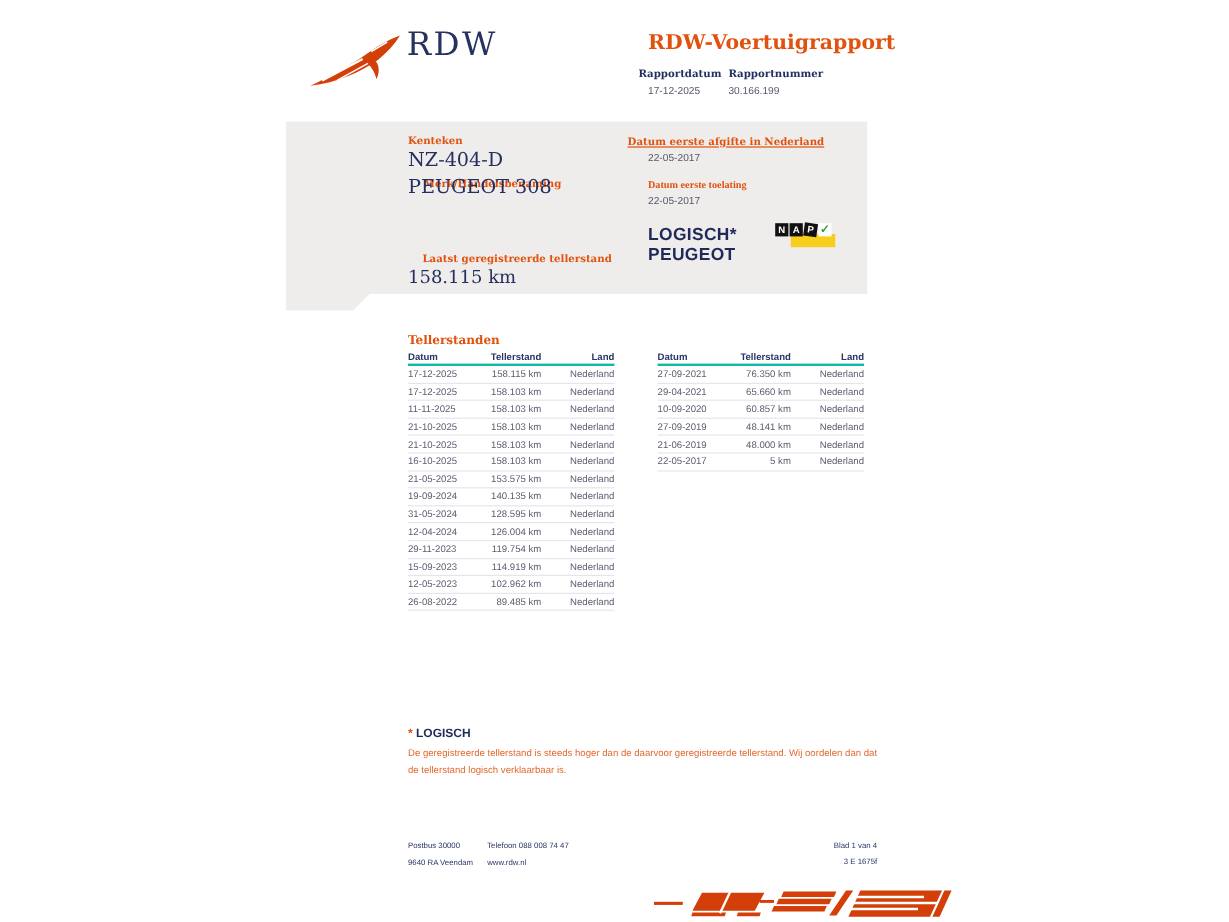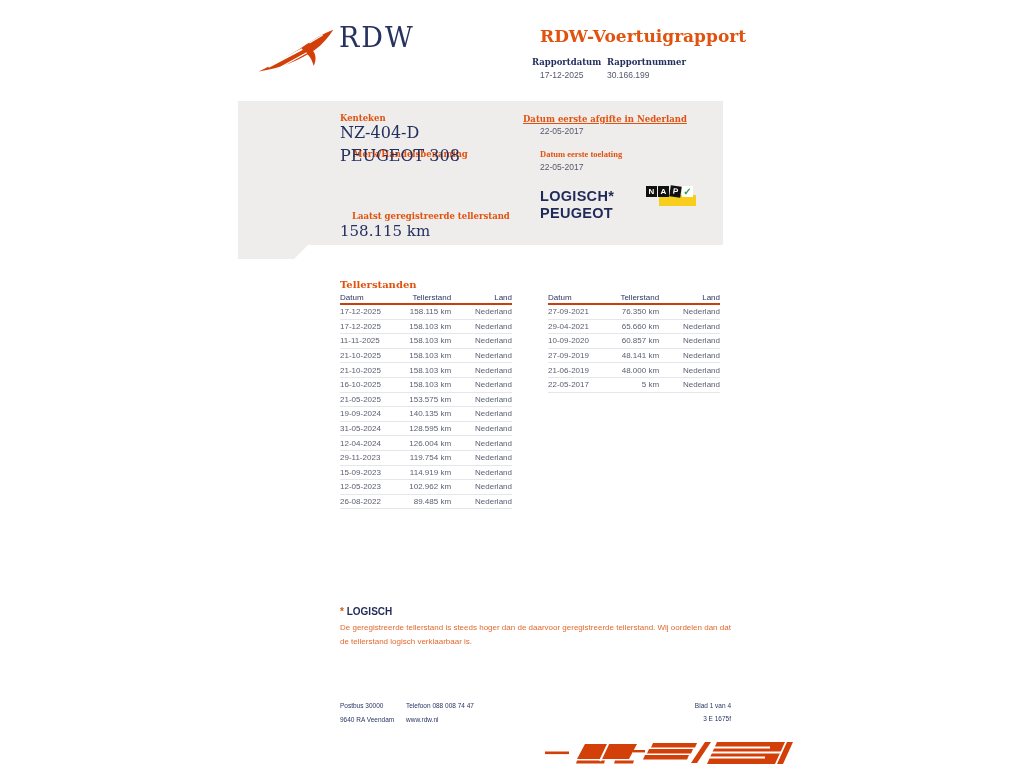--- a/index.html
+++ b/index.html
@@ -28,22 +28,22 @@
   #nap .yellow{position:absolute;left:13px;top:10px;width:37px;height:11px;background:#f8ce1c;}
   #nap .tile{position:absolute;top:1px;width:11px;height:11px;background:#111111;color:#ffffff;
     font-size:8px;font-weight:bold;text-align:center;line-height:11px;}
   #nap .tile.p{transform:rotate(8deg);}
   #nap .tile.check{background:#ffffff;color:#2e9e44;font-size:10px;}
 
   
   #section-title{left:340px;top:279px;font-size:10px;font-weight:bold;color:#e0520e;
     font-family:"DejaVu Serif","Liberation Serif",serif;}
   .ttable{width:172px;font-size:8px;color:#5a5e70;}
-  .thead{display:flex;height:12px;align-items:center;border-bottom:2px solid #c2410c;
-    font-weight:normal;color:#2a3565;font-size:8px;}
+  .thead{display:flex;height:12px;align-items:center;border-bottom:2px solid #14b8a6;
+    font-weight:bold;color:#2a3565;font-size:8px;}
   .trow{display:flex;height:13.6px;align-items:center;border-bottom:1px solid #e6e5ea;}
   .c0{width:60px;text-align:left;}
   .c1{width:64px;text-align:right;}
   .c2{width:68px;text-align:right;}
 
   
   #footnote-title{left:340px;top:606px;font-size:10px;font-weight:800;color:#1f2a58;}
   #footnote-title .star{color:#e0520e;}
   #footnote-text{left:340px;top:621px;width:396px;font-size:8px;line-height:13.5px;color:#e2692e;}
 

